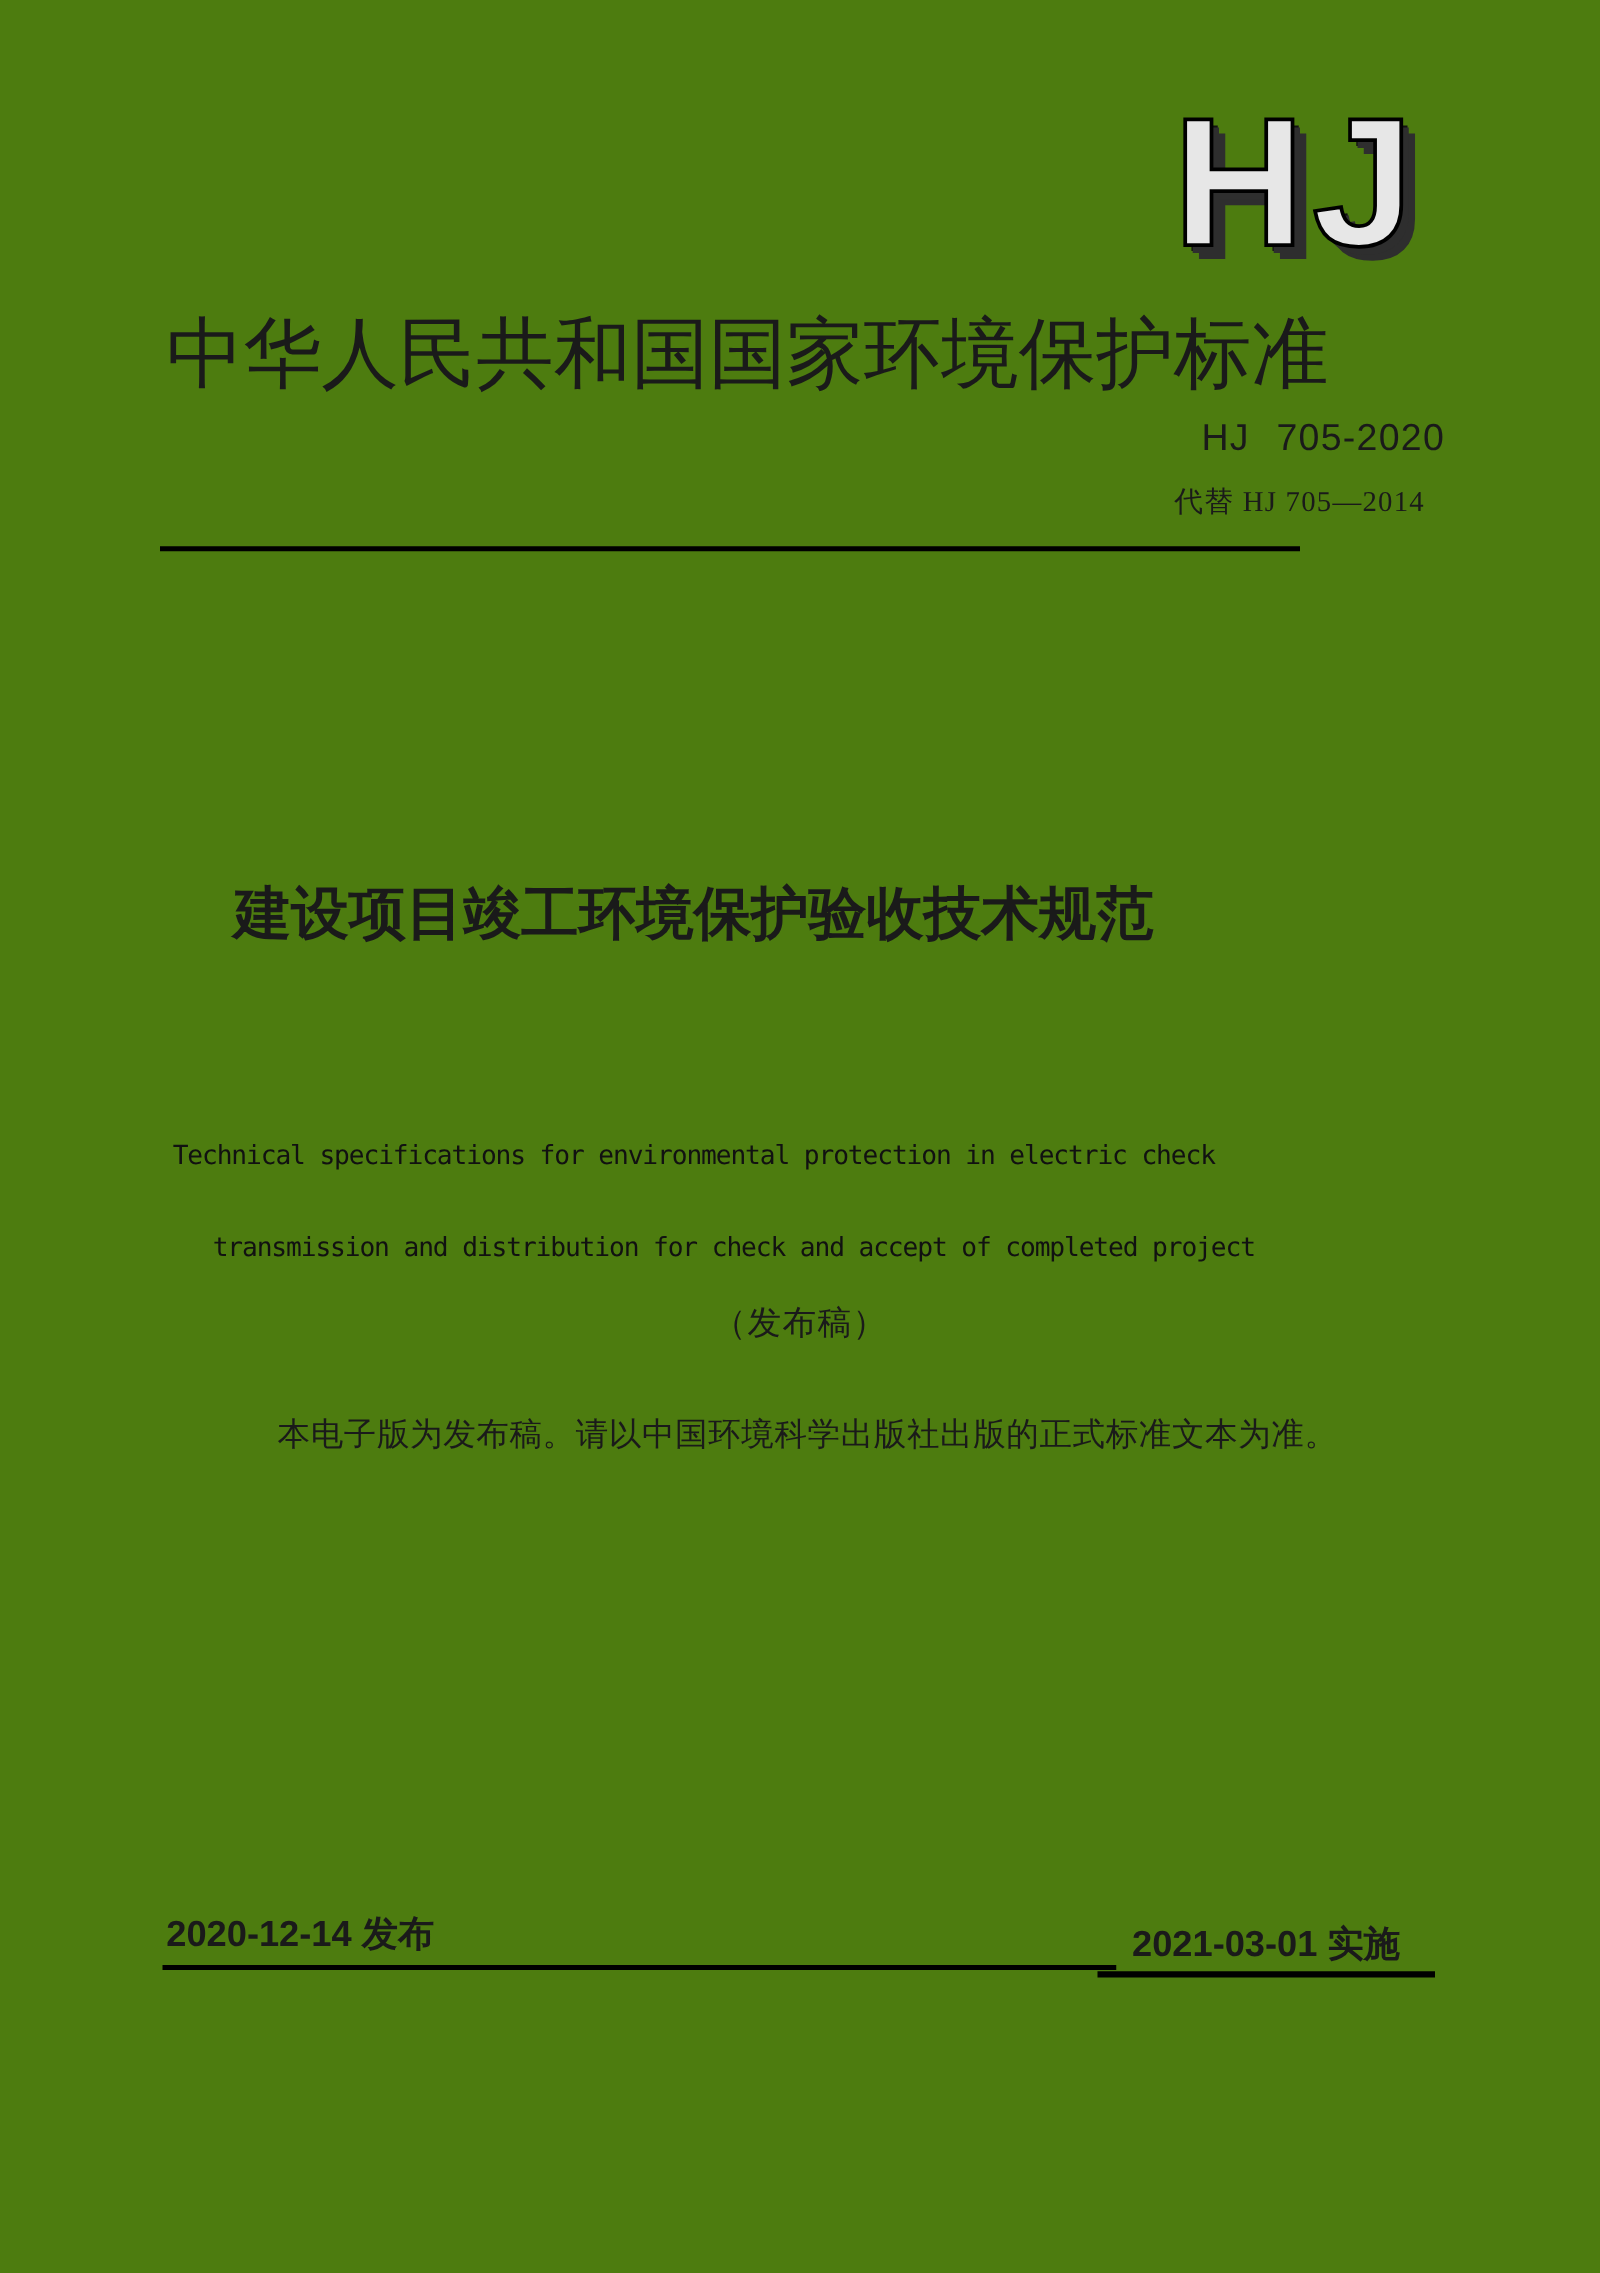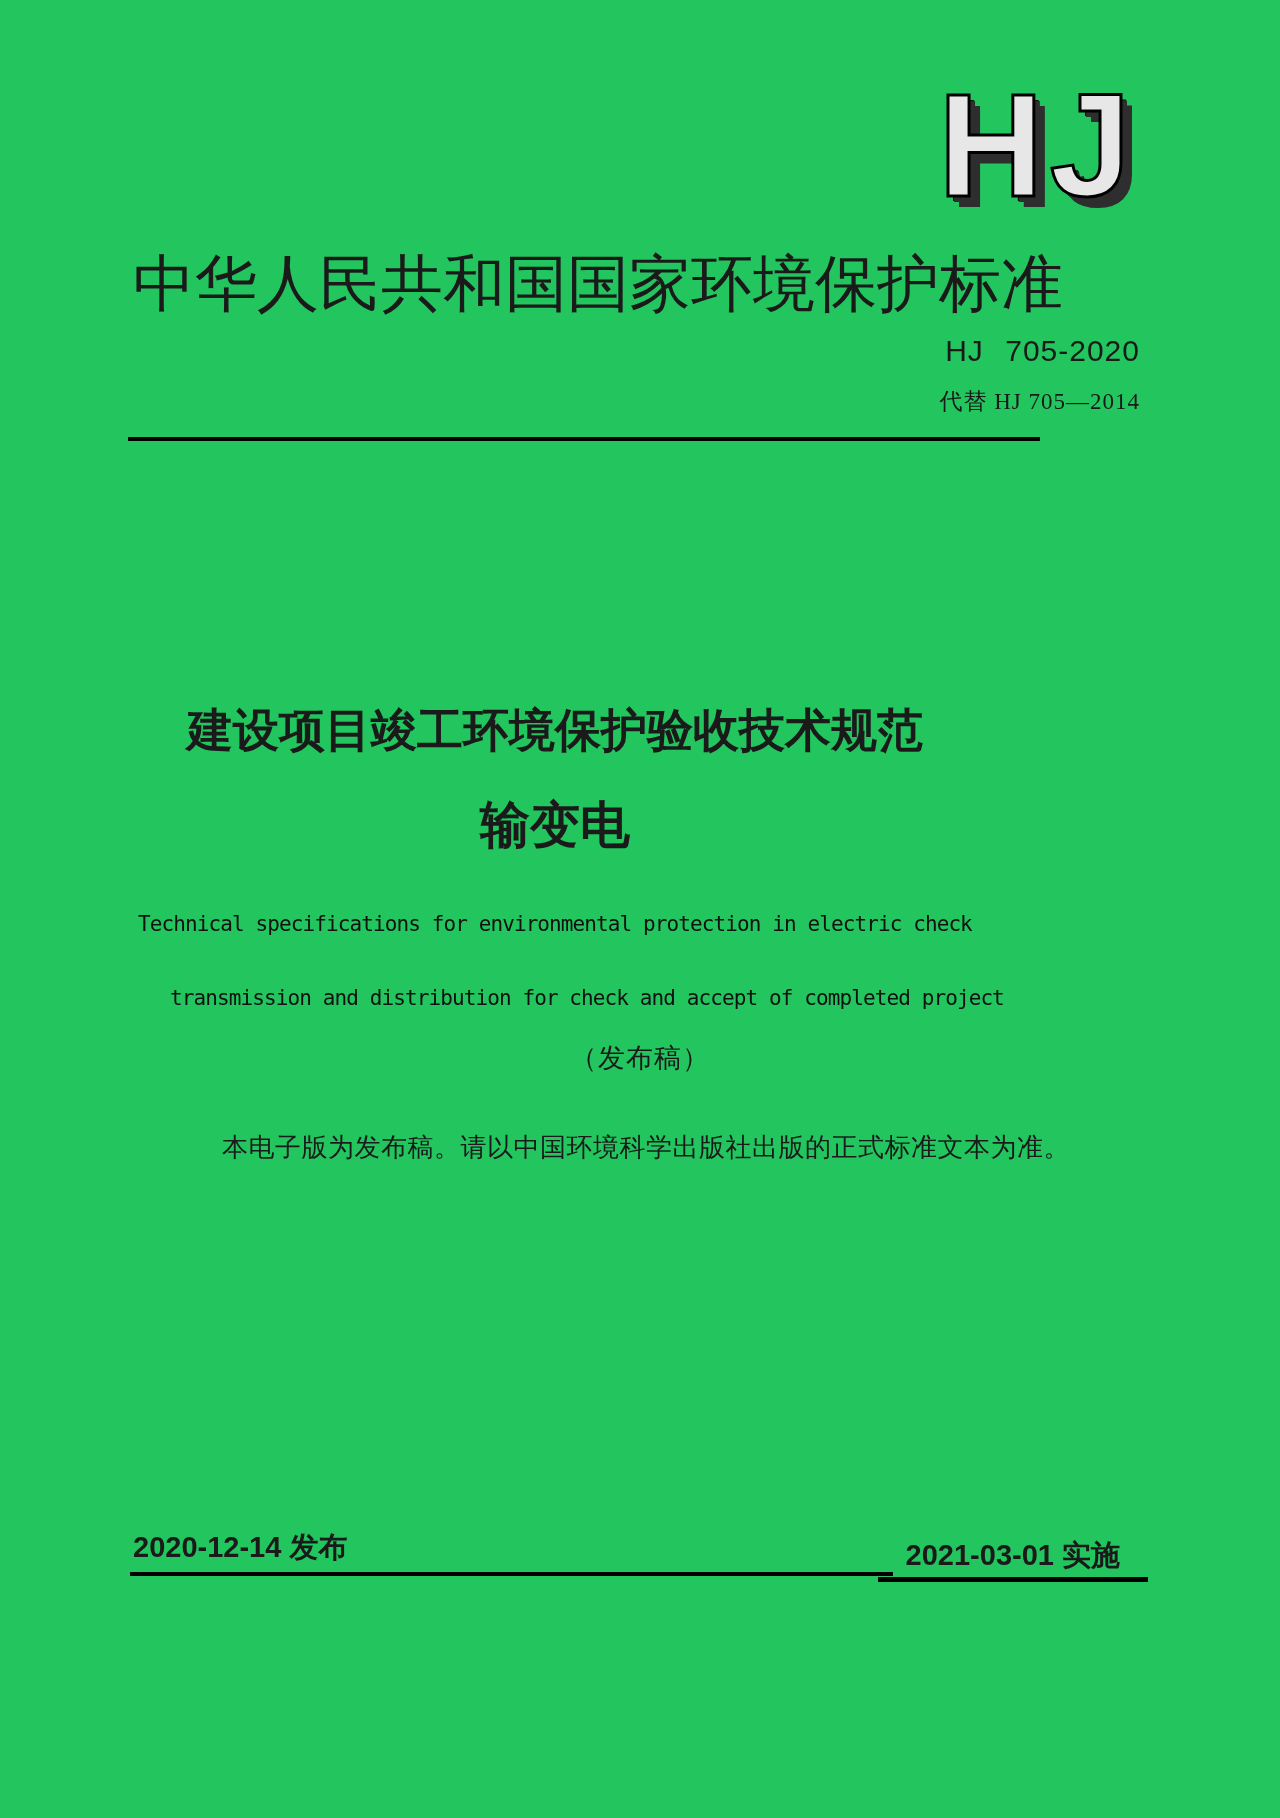--- a/index.html
+++ b/index.html
@@ -1,21 +1,21 @@
 <!DOCTYPE html>
 <html><head>
 <meta charset="utf-8">
 <style>
   html, body { margin: 0; padding: 0; background: #888; }
   .page {
     position: relative;
     width: 1280px;
     height: 1818px;
     margin: 0 auto;
-    background: #22c55e;
+    background: #4d7c0f;
     overflow: hidden;
     color: #1a1a1a;
     font-family: "Liberation Serif", "DejaVu Serif", serif;
   }
 
   
   .hj-logo {
     position: absolute;
     top: 78px;
     right: 138px;
@@ -46,21 +46,21 @@
     font-weight: normal;
     font-size: 62px;
     line-height: 1.05;
     letter-spacing: 0px;
     white-space: nowrap;
     font-family: "Liberation Serif", "DejaVu Serif", serif;
   }
   .std-number {
     position: absolute;
     top: 334px;
-    right: 140px;
+    right: 124px;
     font-family: "Liberation Sans", "DejaVu Sans", sans-serif;
     font-size: 30px;
     word-spacing: 12px;
     letter-spacing: 1px;
   }
   .supersedes {
     position: absolute;
     top: 386px;
     right: 140px;
     font-size: 23px;
@@ -191,21 +191,20 @@
   <div class="org-title">中华人民共和国国家环境保护标准</div>
 
   <div class="std-number">HJ 705-2020</div>
 
   <div class="supersedes">代替 HJ 705—2014</div>
 
   <div class="top-rule"></div>
 
   <div class="center-block title-cn-1">建设项目竣工环境保护验收技术规范</div>
 
-  <div class="center-block title-cn-2">输变电</div>
 
   <div class="center-block title-en title-en-1">Technical specifications for environmental protection in electric check</div>
 
   <div class="center-block title-en title-en-2">transmission and distribution for check and accept of completed project</div>
 
   <div class="draft-label">（发布稿）</div>
 
   <div class="notice">本电子版为发布稿。请以中国环境科学出版社出版的正式标准文本为准。</div>
 
   <div class="issue-date">2020-12-14 发布</div>

